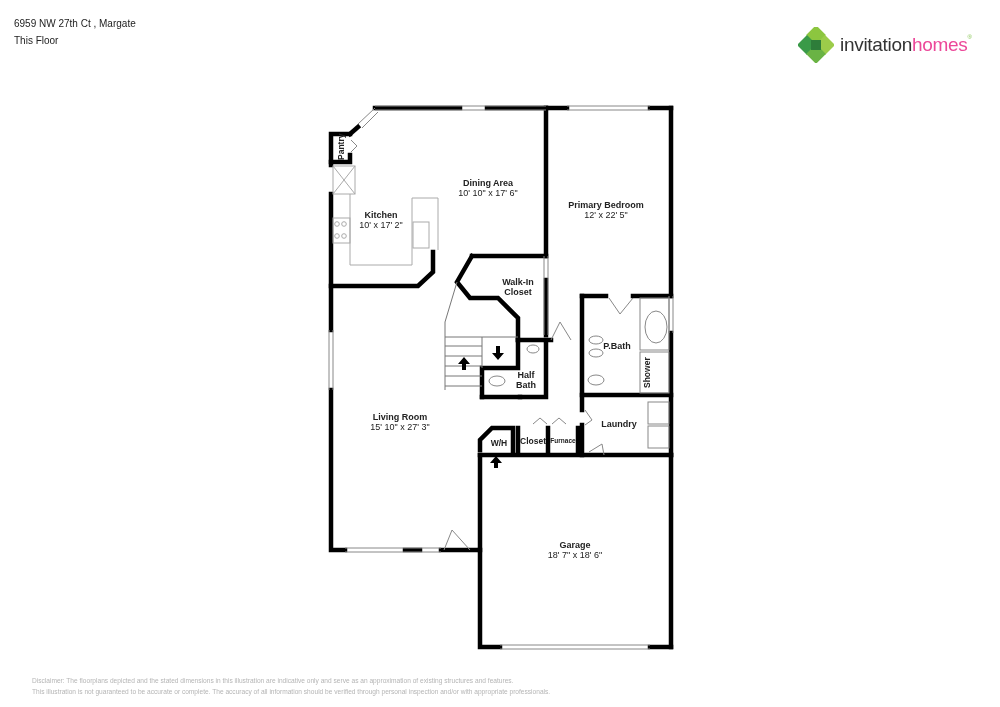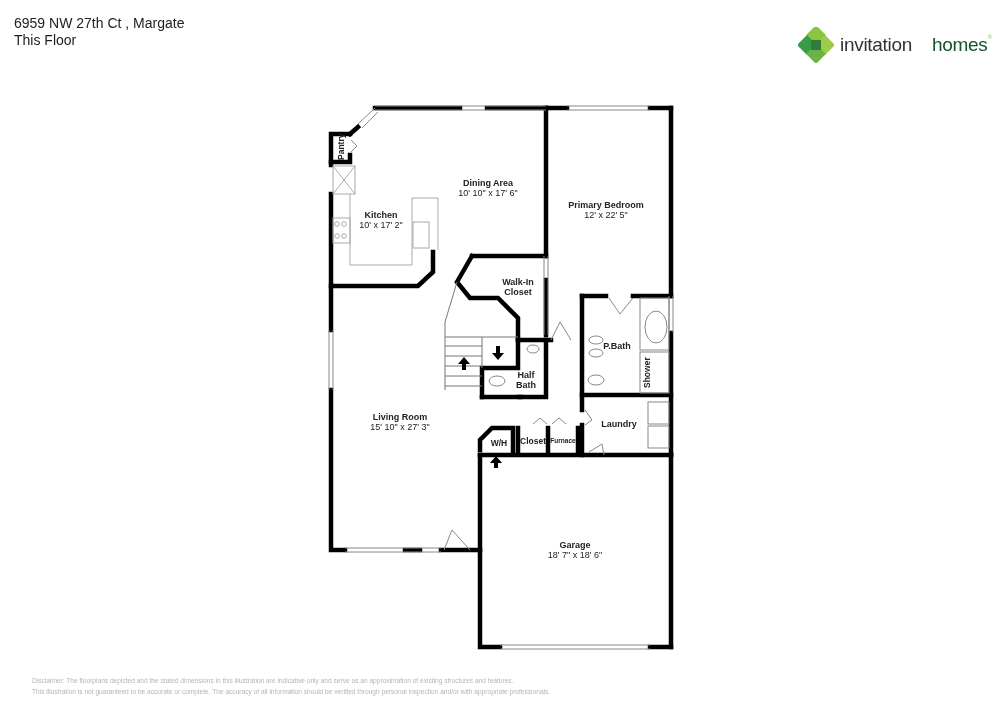--- a/index.html
+++ b/index.html
@@ -1,21 +1,21 @@
 <!DOCTYPE html>
 <html><head>
 <meta charset="utf-8">
 <style>
   html, body { margin: 0; padding: 0; background: #ffffff; }
   body { width: 1000px; height: 707px; position: relative; overflow: hidden; font-family: "Liberation Sans", sans-serif; color: #222; }
-  .hdr { position: absolute; left: 14px; top: 15px; font-size: 14px; line-height: 17px; color: #222; }
+  .hdr { position: absolute; left: 14px; top: 15px; font-size: 10px; line-height: 17px; color: #222; }
   .logo { position: absolute; left: 798px; top: 25px; height: 40px; display: flex; align-items: center; }
   .logo-text { font-size: 19px; letter-spacing: -0.3px; margin-left: 6px; }
   .logo-a { color: #333; margin-top: 28px; }
-  .logo-b { color: #14532d; padding-left: 20px; }
+  .logo-b { color: #ec4899; }
   .logo-tm { font-size: 6px; color: #7bbf42; vertical-align: top; }
   .plan { position: absolute; left: 0; top: 0; }
   .disc { position: absolute; left: 32px; top: 676px; font-size: 6.6px; line-height: 10.5px; color: #b5b5b5; }
   .rn { font-family: "Liberation Sans", sans-serif; font-weight: bold; font-size: 9px; fill: #222; }
   .rd { font-family: "Liberation Sans", sans-serif; font-size: 9px; fill: #222; }
   .rs { font-family: "Liberation Sans", sans-serif; font-weight: bold; font-size: 8.5px; fill: #222; }
 </style>
 </head>
 <body>
 

